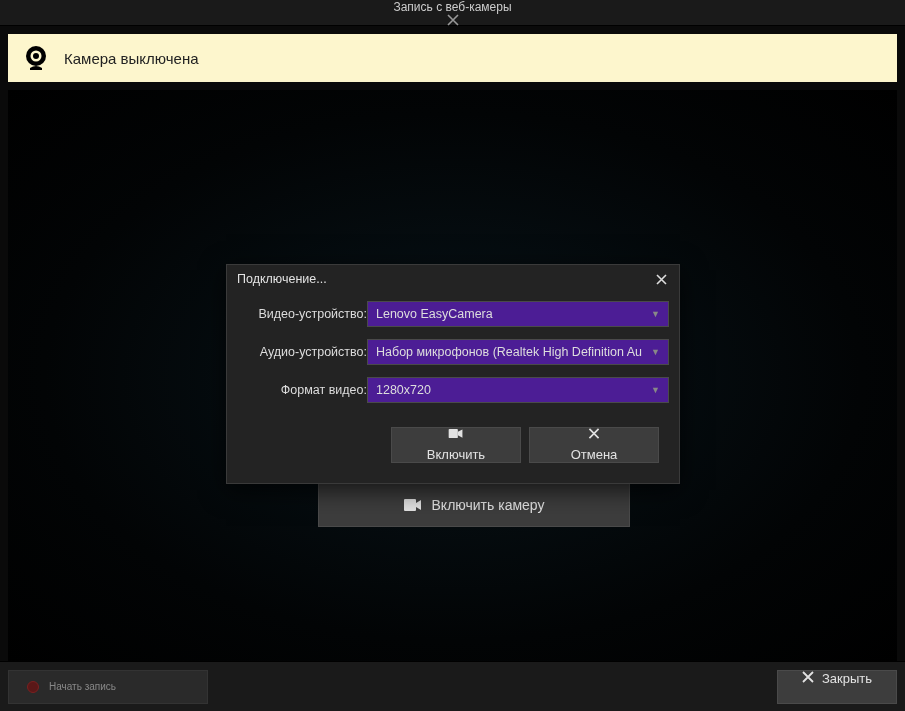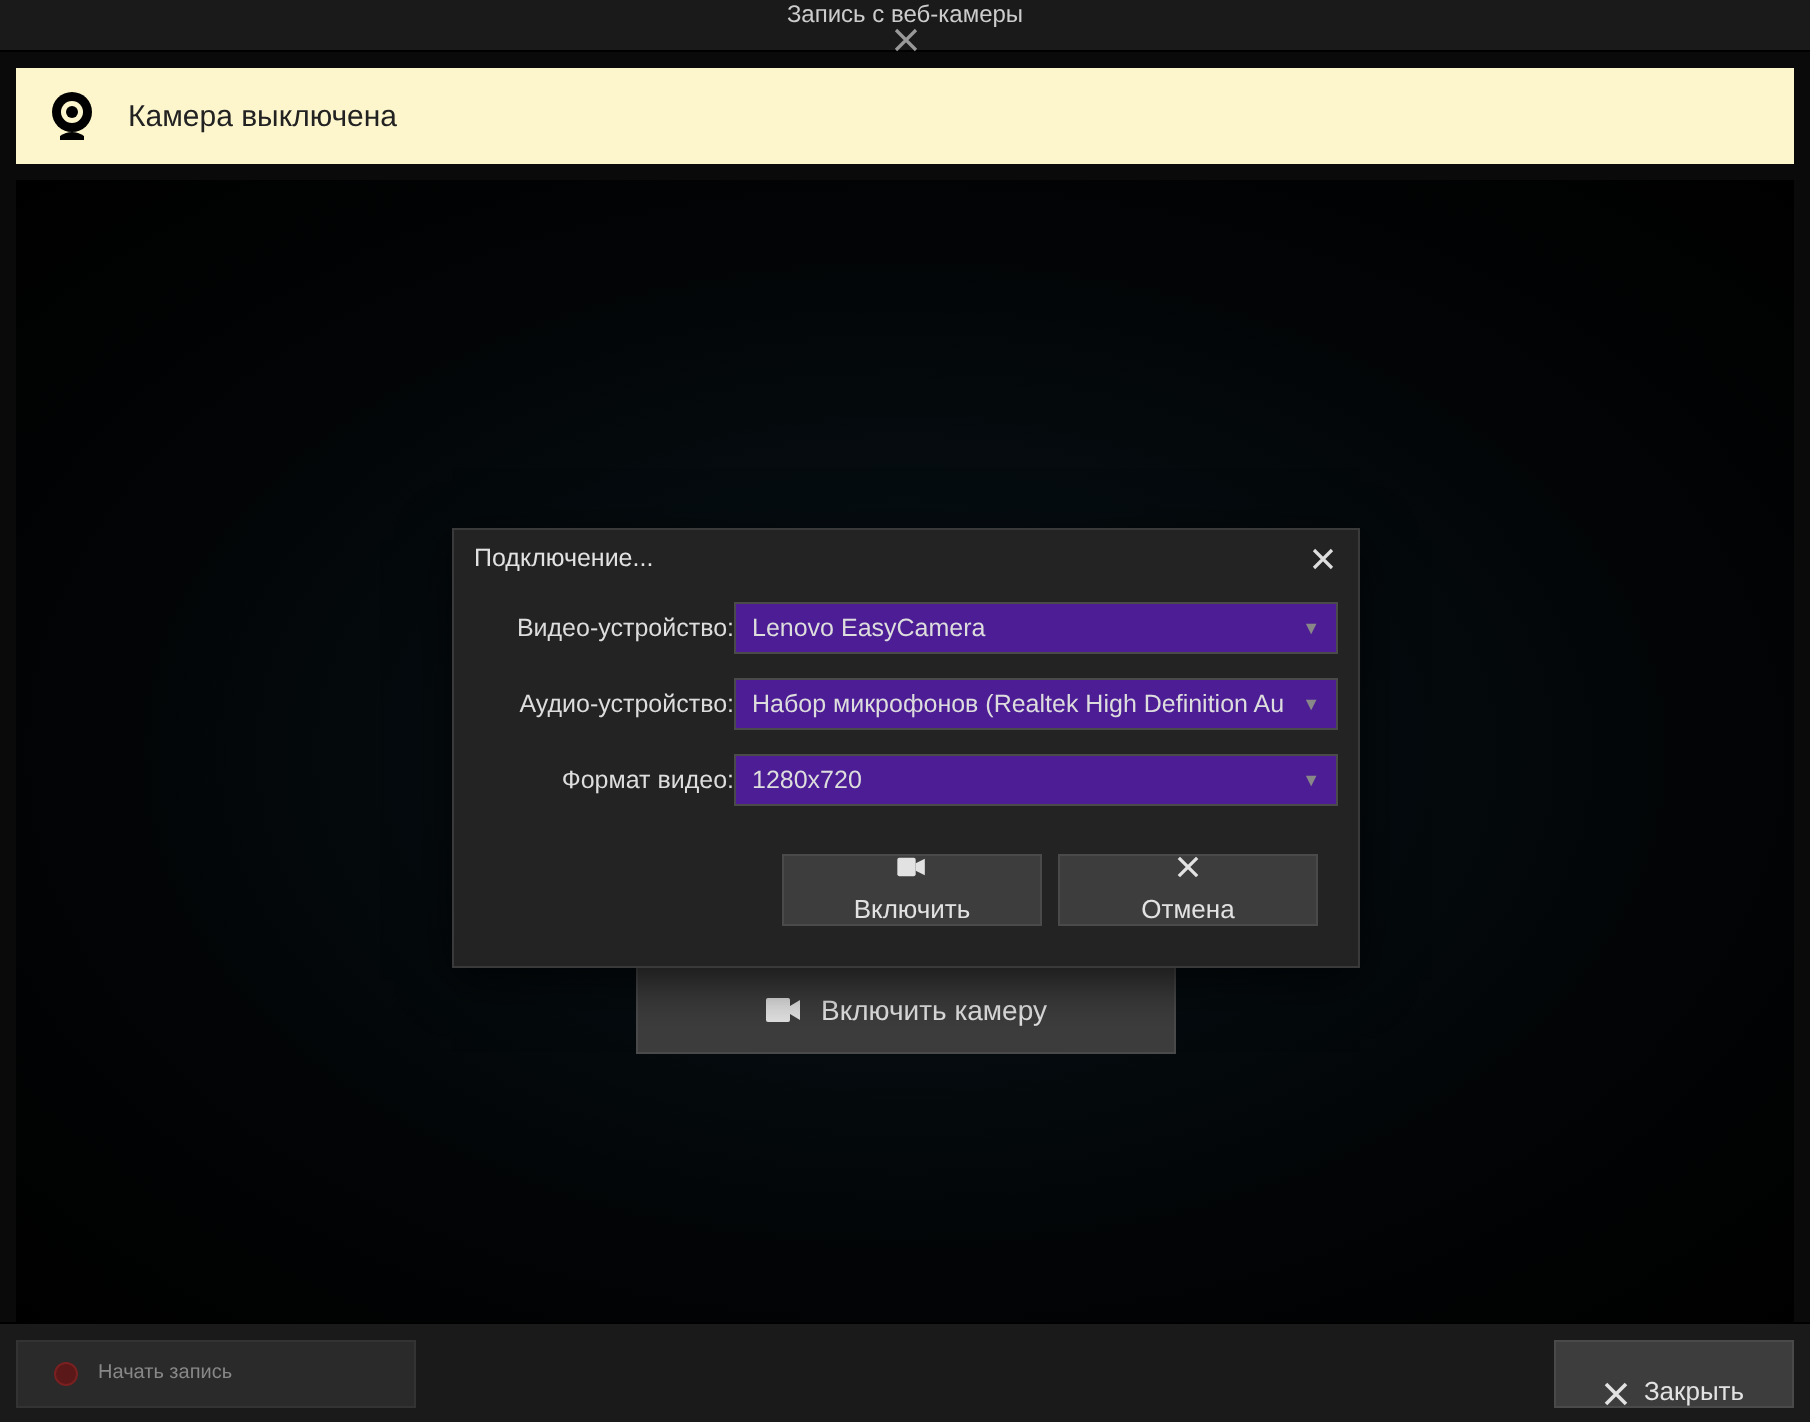--- a/index.html
+++ b/index.html
@@ -23,26 +23,26 @@
   .dialog-body { padding: 8px 10px 16px 10px; }
   .form-row { display: flex; align-items: center; margin-bottom: 12px; }
   .form-label { width: 130px; color: #ddd; font-size: 12.5px; text-align: right; padding-left: 6px; }
   .select { flex: 1; height: 26px; background: #4c1d95; border: 1px solid #4a4a4a; display: flex; align-items: center; justify-content: space-between; padding: 0 8px; color: #ddd; font-size: 12.5px; cursor: pointer; overflow: hidden; }
   .select-text { white-space: nowrap; overflow: hidden; text-overflow: clip; flex: 1; }
   .select-arrow { color: #888; font-size: 9px; margin-left: 6px; }
 
   .dialog-buttons { display: flex; justify-content: flex-end; gap: 8px; padding: 12px 10px 4px 10px; }
   .btn { height: 36px; background: #3d3d3d; border: 1px solid #4a4a4a; color: #e2e2e2; font-size: 13px; display: flex; align-items: center; justify-content: center; gap: 8px; cursor: pointer; padding: 0 18px; min-width: 130px; flex-direction: column; }
 
-  .enable-camera-btn { position: absolute; left: 310px; top: 393px; width: 270px; height: 44px; background: #3d3d3d; border: 1px solid #4a4a4a; color: #e2e2e2; font-size: 14px; display: flex; align-items: center; justify-content: center; gap: 10px; cursor: pointer; }
+  .enable-camera-btn { position: absolute; left: 310px; top: 393px; width: 312px; height: 44px; background: #3d3d3d; border: 1px solid #4a4a4a; color: #e2e2e2; font-size: 14px; display: flex; align-items: center; justify-content: center; gap: 10px; cursor: pointer; }
 
   .footer { position: absolute; bottom: 0; left: 0; right: 0; height: 50px; background: #1a1a1a; display: flex; align-items: center; justify-content: space-between; padding: 0 8px; border-top: 1px solid #000; }
   .record-btn { height: 34px; background: #2a2a2a; border: 1px solid #333; color: #888; font-size: 10px; display: flex; align-items: center; gap: 10px; cursor: pointer; padding: 0 18px; min-width: 200px; }
   .record-dot { width: 12px; height: 12px; border-radius: 50%; background: #5a1818; border: 1px solid #7a2020; }
-  .close-btn { height: 34px; background: #3d3d3d; border: 1px solid #4a4a4a; color: #e2e2e2; font-size: 13px; display: flex; align-items: flex-end; justify-content: center; gap: 8px; cursor: pointer; padding: 0 18px; min-width: 120px; }
+  .close-btn { height: 34px; background: #3d3d3d; border: 1px solid #4a4a4a; color: #e2e2e2; font-size: 13px; display: flex; align-items: flex-start; justify-content: center; gap: 8px; cursor: pointer; padding: 0 18px; min-width: 120px; }
 
   svg { display: block; }
 </style>
 </head>
 <body>
 
 <div class="titlebar">
   <span class="titlebar-text">Запись с веб-камеры</span>
   <span class="titlebar-close">
     <svg width="12" height="12" viewBox="0 0 12 12">

